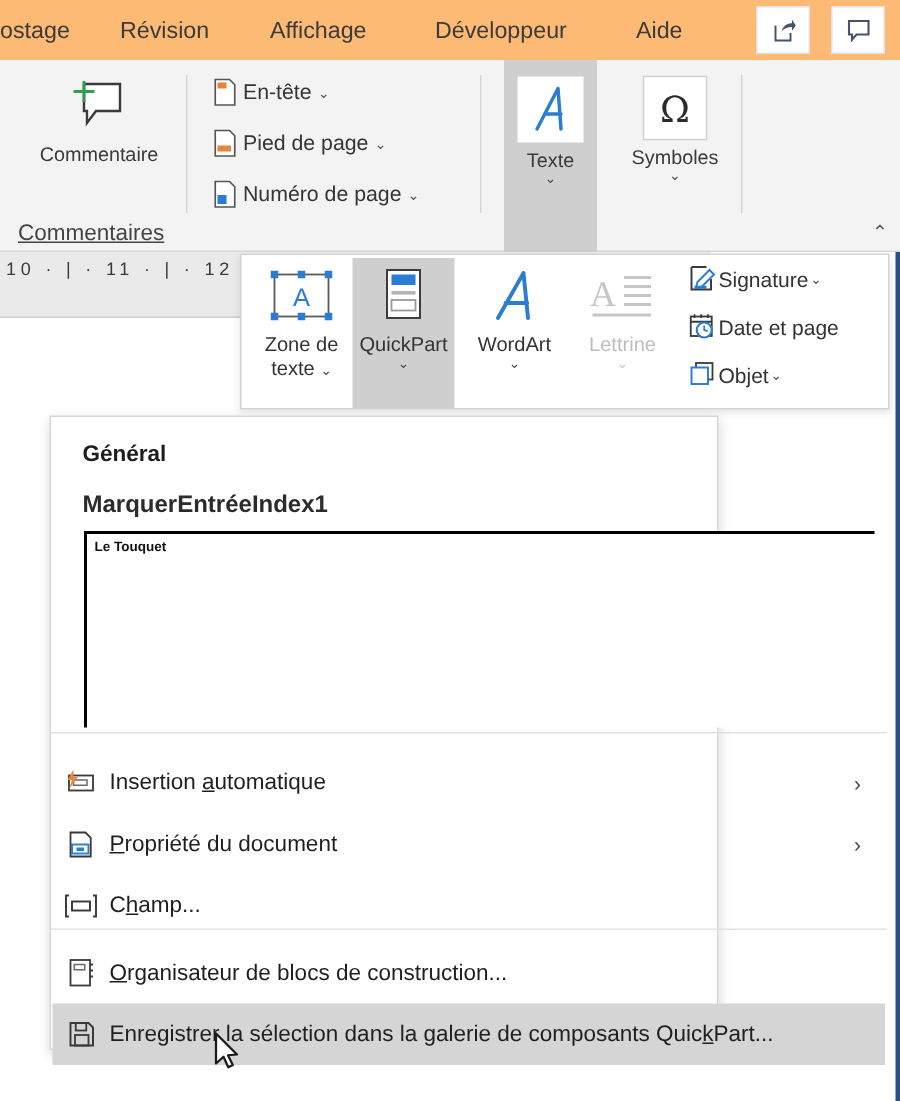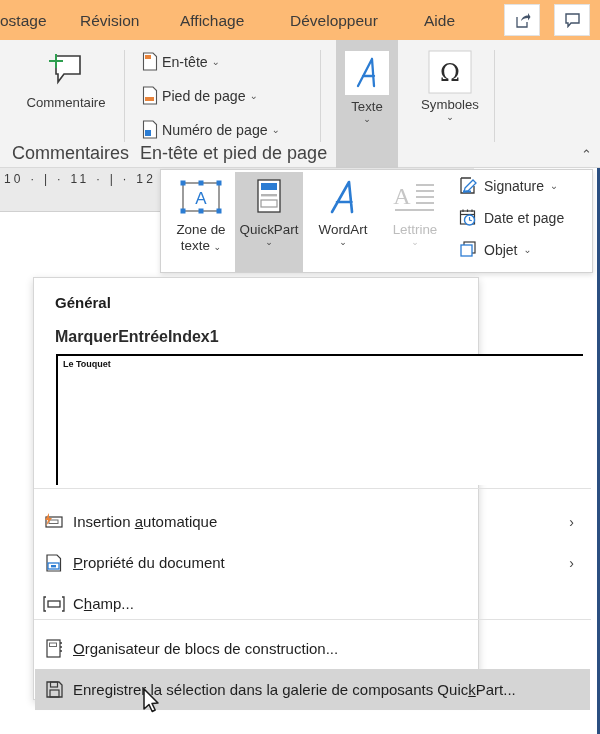--- a/index.html
+++ b/index.html
@@ -29,21 +29,21 @@
 
   
   .ribbon {
     position: absolute; left: 0; top: 40px; width: 600px; height: 128px;
     background: #f3f3f3;
   }
   .ribbon-sep {
     position: absolute; top: 10px; width: 1px; height: 92px; background: #d6d6d6;
   }
   .grouplabel {
-    position: absolute; bottom: 4px; font-size: 18px; color: #444; white-space: nowrap;
+    position: absolute; bottom: 4px; font-size: 15px; color: #444; white-space: nowrap; text-decoration: underline;
   }
   .ribbon-bottomline {
     position: absolute; left: 0; bottom: 0; width: 600px; height: 1px; background: #d9d9d9;
   }
 
   .bigbtn {
     position: absolute; display: flex; flex-direction: column; align-items: center;
   }
   .bigbtn .lbl { font-size: 13.2px; color: #3a3a3a; margin-top: 3px; white-space: nowrap; }
   .bigbtn .chev { font-size: 9px; color: #444; line-height: 8px; margin-top: 1px; }
@@ -92,21 +92,21 @@
   }
   .tp-item .lbl { font-size: 13.4px; color: #333; text-align: center; line-height: 16px; margin-top: 4px; }
   .tp-item .lbl.dim { color: #bdbdbd; }
   .tp-item .chev { font-size: 9px; color: #444; line-height: 9px; }
   .tp-item .chev.dim { color: #c5c5c5; }
   .tp-selected { background: #cfcfcf; }
   .tp-right {
     position: absolute; left: 298px; top: 4px; width: 132px; height: 96px;
   }
   .tp-right .row {
-    position: absolute; display: flex; align-items: center; gap: 6px;
+    position: absolute; display: flex; align-items: center; gap: 1px;
     font-size: 14px; color: #333; white-space: nowrap;
   }
 
   
   .qp-menu {
     position: absolute; left: 33px; top: 277px; width: 446px; height: 423px;
     background: #ffffff; border: 1px solid #d6d6d6;
     box-shadow: 0 3px 8px rgba(0,0,0,0.16);
   }
   .qp-gallery-title {
@@ -206,21 +206,20 @@
     <div class="smallitem" style="left:142px; top:80px">
       <svg width="16" height="19" viewBox="0 0 16 19">
         <path d="M1.5 1 L11 1 L14.5 4.5 L14.5 18 L1.5 18 Z" fill="#fff" stroke="#555" stroke-width="1.1"></path>
         <rect x="3" y="10" width="6" height="6" fill="#2b7cd3"></rect>
       </svg>
       <span>Numéro de page</span>
       <span class="chev">⌄</span>
     </div>
 
     <div class="grouplabel" style="left:12px">Commentaires</div>
-    <div class="grouplabel" style="left:140px">En-tête et pied de page</div>
 
     <div class="collapse-arrow">⌃</div>
     <div class="ribbon-bottomline"></div>
   </div>
 
   <div class="texte-group"></div>
   <div class="bigbtn" style="left:340px; top:50px; width:54px">
     <svg width="46" height="46" viewBox="0 0 46 46">
       <rect x="1" y="1" width="44" height="44" fill="#ffffff"></rect>
       <path d="M28 9 L14 36 M28 9 L30 36 M19 26 L30 26" fill="none" stroke="#2b7cd3" stroke-width="2.3" stroke-linecap="round"></path>

